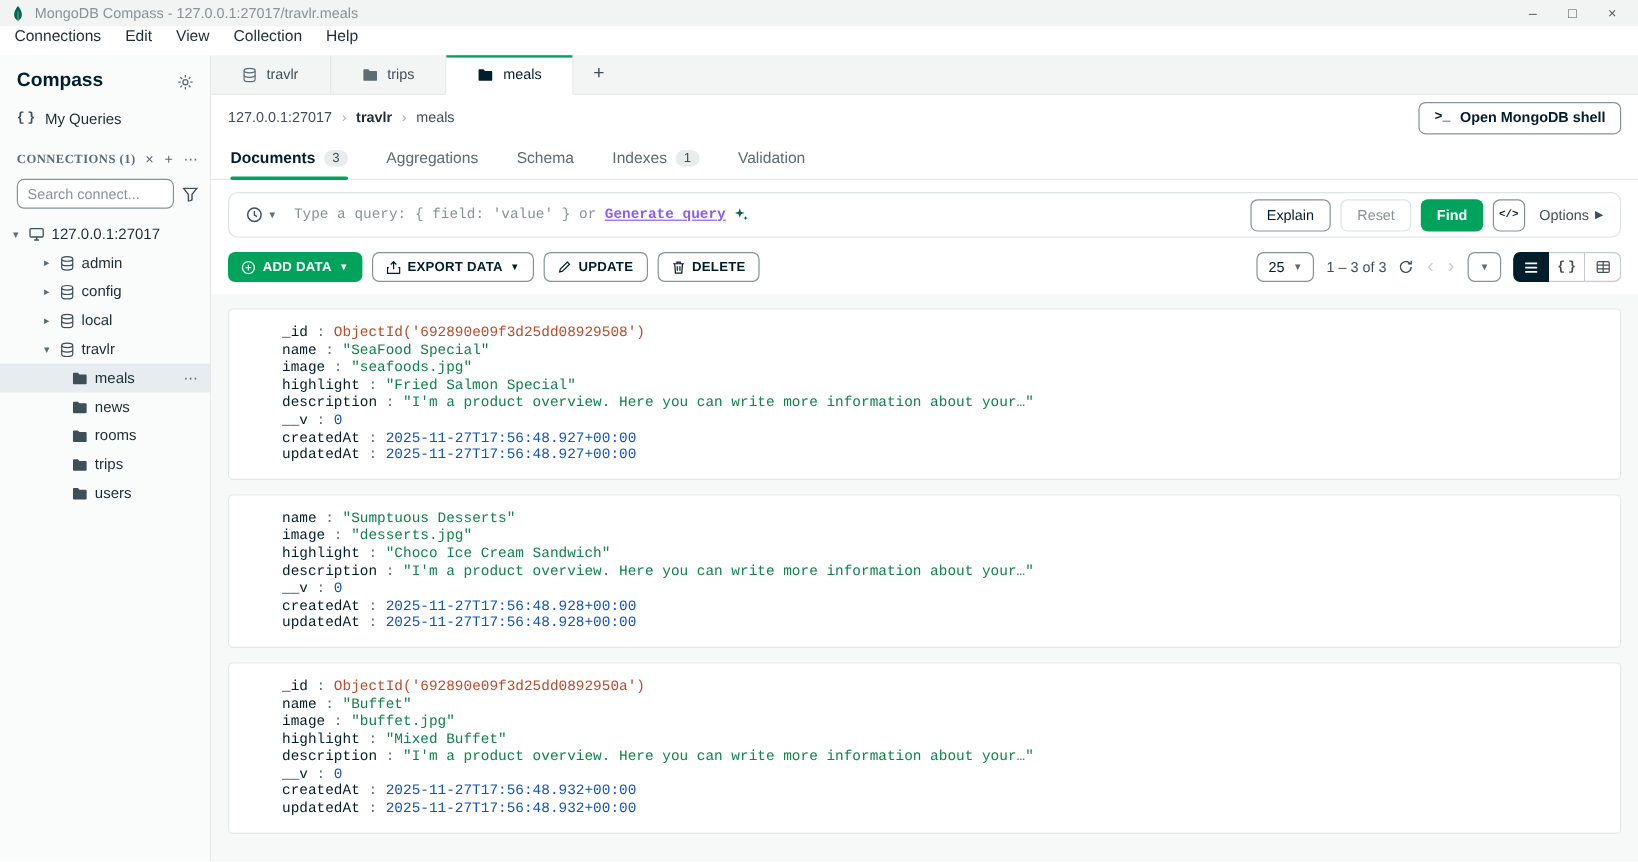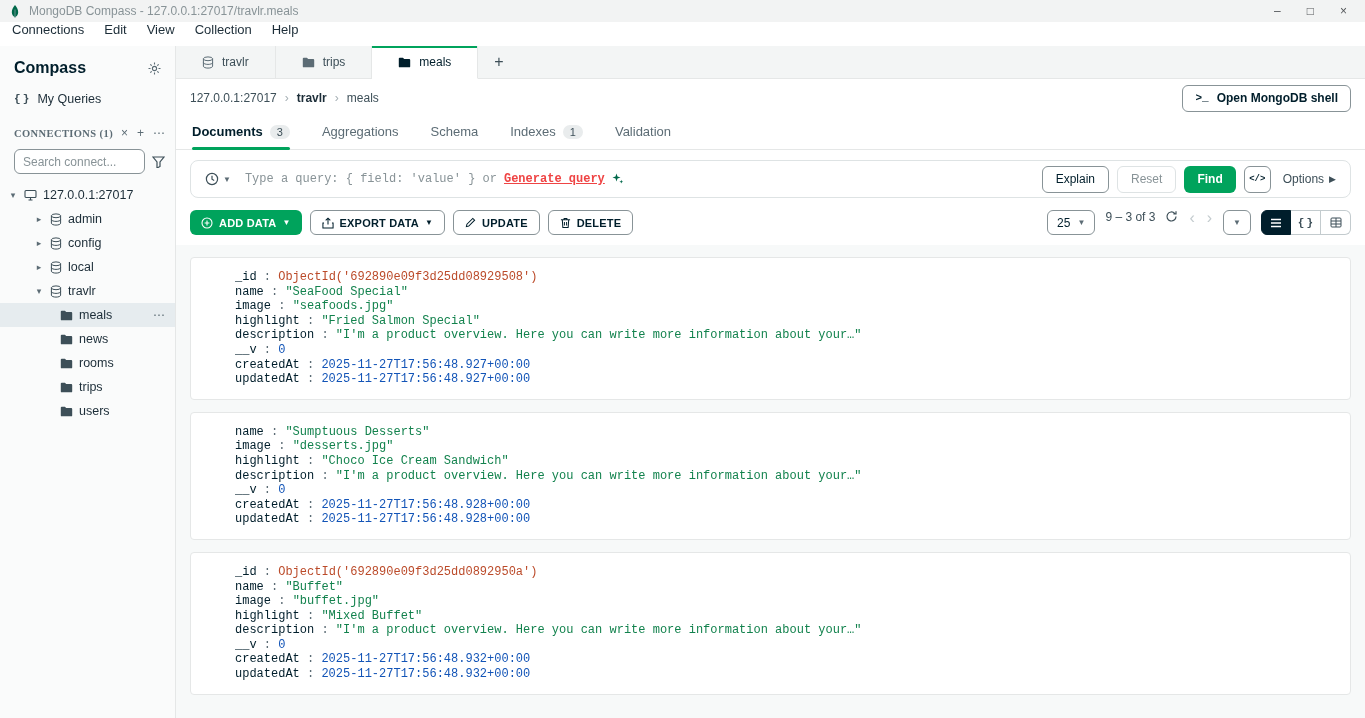--- a/index.html
+++ b/index.html
@@ -73,37 +73,37 @@
   .ctab.active { color:#001e2b; font-weight:700; }
   .ctab.active::after { content:""; position:absolute; left:0; right:0; bottom:-1px; height:3px; background:var(--green,#00a35c); border-radius:2px; }
   .badge { background:#e9eced; border-radius:10px; padding:1px 7px; font-size:11px; font-weight:400; color:#3d4f58; }
 
   
   .query-row { padding:10px 14px 6px; }
   .query-bar { border:1px solid #dee3e4; border-radius:8px; height:38px; display:flex; align-items:center; gap:10px; padding:0 10px; background:#fff; }
   .clock-wrap { display:flex; align-items:center; gap:4px; color:#3d4f58; padding:0 4px; cursor:pointer; }
   .caret { font-size:8px; color:#5c6c75; }
   .query-text { flex:1; min-width:0; display:flex; align-items:center; gap:7px; font-family:"Liberation Mono", monospace; font-size:12px; color:#889397; cursor:text; }
-  .gen-link { color:#ef4444; font-weight:700; text-decoration:underline; cursor:pointer; white-space:nowrap; }
+  .gen-link { color:#8b5cf6; font-weight:700; text-decoration:underline; cursor:pointer; white-space:nowrap; }
   .sparkle-icon { color:#00684a; }
   .qb-actions { display:flex; align-items:center; gap:8px; }
   .btn { height:27px; display:inline-flex; align-items:center; justify-content:center; gap:6px; padding:0 13px; border-radius:6px; font-size:12px; background:#fff; border:1px solid #889397; color:#001e2b; cursor:pointer; font-family:"Liberation Sans",sans-serif; }
   .btn.subtle { border-color:#dee3e4; color:#889397; }
   .btn.primary { background:var(--green,#00a35c); border:none; color:#fff; font-weight:700; }
   .icon-btn { width:27px; height:27px; border:1px solid #889397; border-radius:6px; display:flex; align-items:center; justify-content:center; background:#fff; font-family:"Liberation Mono", monospace; font-size:9px; font-weight:700; color:#001e2b; cursor:pointer; }
   .options { display:flex; align-items:center; gap:5px; font-size:12px; color:#3d4f58; cursor:pointer; padding:0 4px; }
   .options .tri { font-size:9px; }
 
   
   .action-row { display:flex; align-items:center; gap:8px; padding:6px 14px 10px; }
   .pill { height:25px; display:inline-flex; align-items:center; gap:6px; padding:0 11px; border-radius:6px; font-size:11px; font-weight:700; letter-spacing:.2px; cursor:pointer; font-family:"Liberation Sans",sans-serif; }
   .pill.green { background:var(--green,#00a35c); color:#fff; border:none; }
   .pill.outline { background:#fff; border:1px solid #889397; color:#001e2b; }
   .pill .caret { color:inherit; }
-  .right-controls { margin-left:auto; display:flex; gap:10px; }
+  .right-controls { margin-left:auto; display:flex; align-items:center; gap:10px; }
   .mini-select { height:25px; display:inline-flex; align-items:center; gap:7px; padding:0 9px; border:1px solid #889397; border-radius:6px; font-size:12px; color:#001e2b; background:#fff; cursor:pointer; }
   .range-label { font-size:12px; color:#3d4f58; }
   .refresh-btn { color:#3d4f58; cursor:pointer; display:flex; }
   .nav-ic { font-size:16px; line-height:1; color:#c3cbce; cursor:default; padding:0 1px; }
   .seg { display:flex; align-items:center; }
   .seg .segb { width:30px; height:25px; display:flex; align-items:center; justify-content:center; border:1px solid #c3cbce; border-left:none; background:#fff; color:#3d4f58; cursor:pointer; }
   .seg .segb:first-child { border-left:1px solid #c3cbce; border-radius:6px 0 0 6px; }
   .seg .segb:last-child { border-radius:0 6px 6px 0; }
   .seg .segb.active { background:#001e2b; border-color:#001e2b; color:#fff; }
   .seg .segb .braces { font-family:"Liberation Mono", monospace; font-size:11px; font-weight:700; }
@@ -425,21 +425,21 @@
             </svg>
         </span>
         <span>DELETE</span>
       </button>
 
       <div class="right-controls">
         <span class="mini-select">
           <span>25</span>
           <span class="caret">▼</span>
         </span>
-        <span class="range-label">9 – 3 of 3</span>
+        <span class="range-label">1 – 3 of 3</span>
         <span class="refresh-btn">
           <span>
             <svg width="13" height="13" viewBox="0 0 13 13" fill="none" stroke="currentColor" stroke-width="1.2">
                 <path d="M11 6.5a4.5 4.5 0 1 1-1.3-3.2M11 1.2v2.6H8.4"></path>
               </svg>
           </span>
         </span>
         <span class="nav-ic">‹</span>
         <span class="nav-ic">›</span>
         <span class="mini-select">

